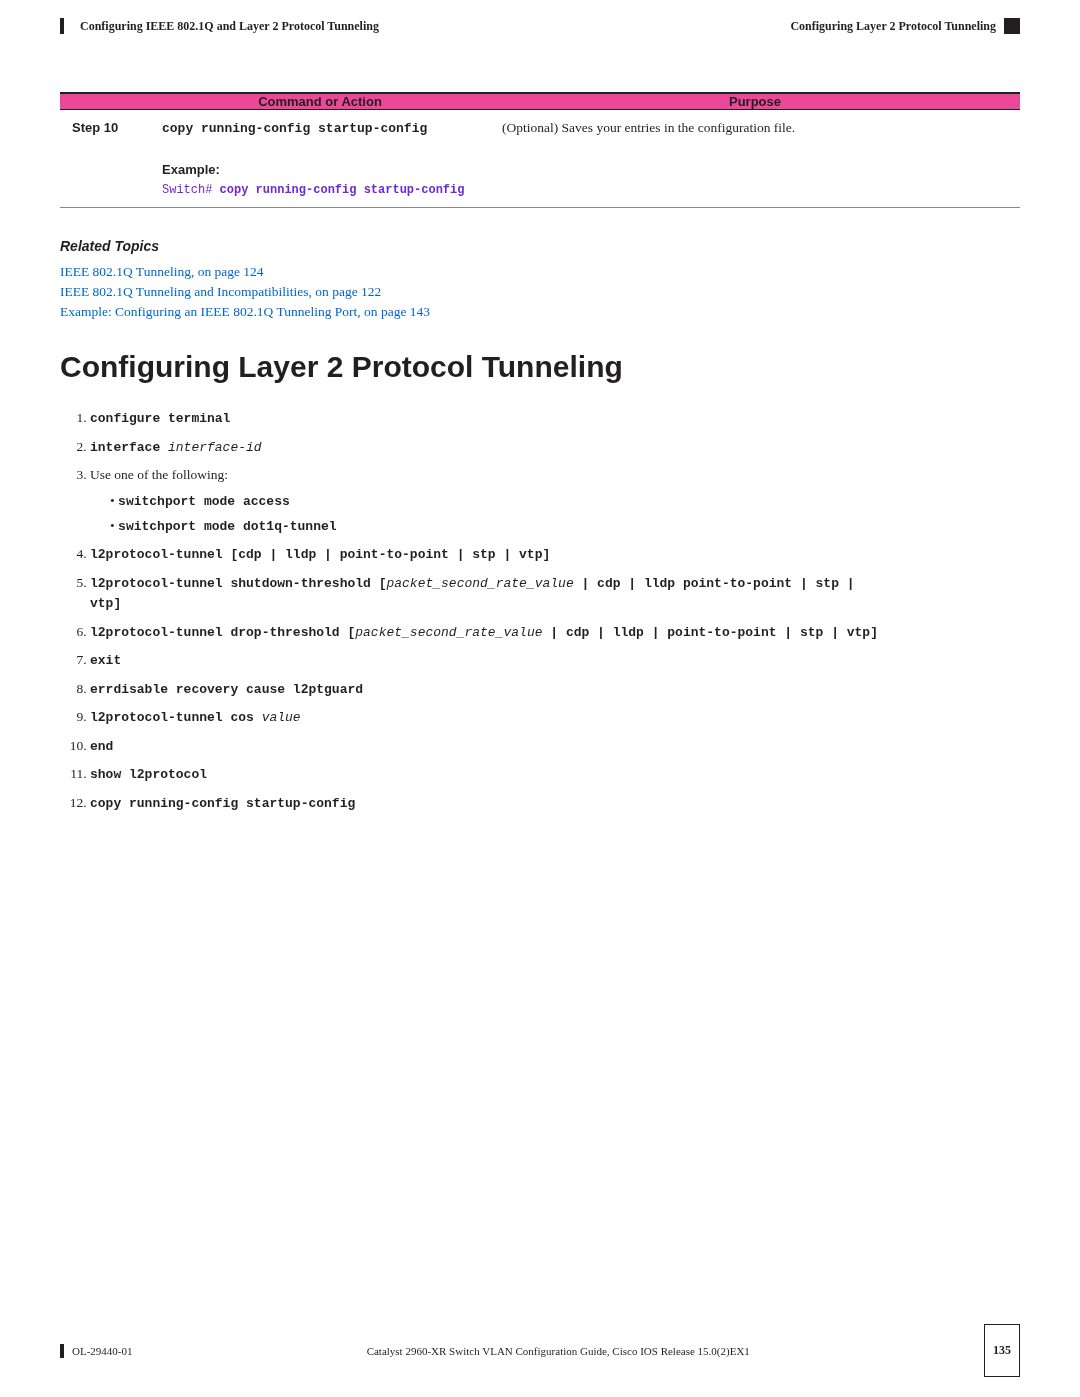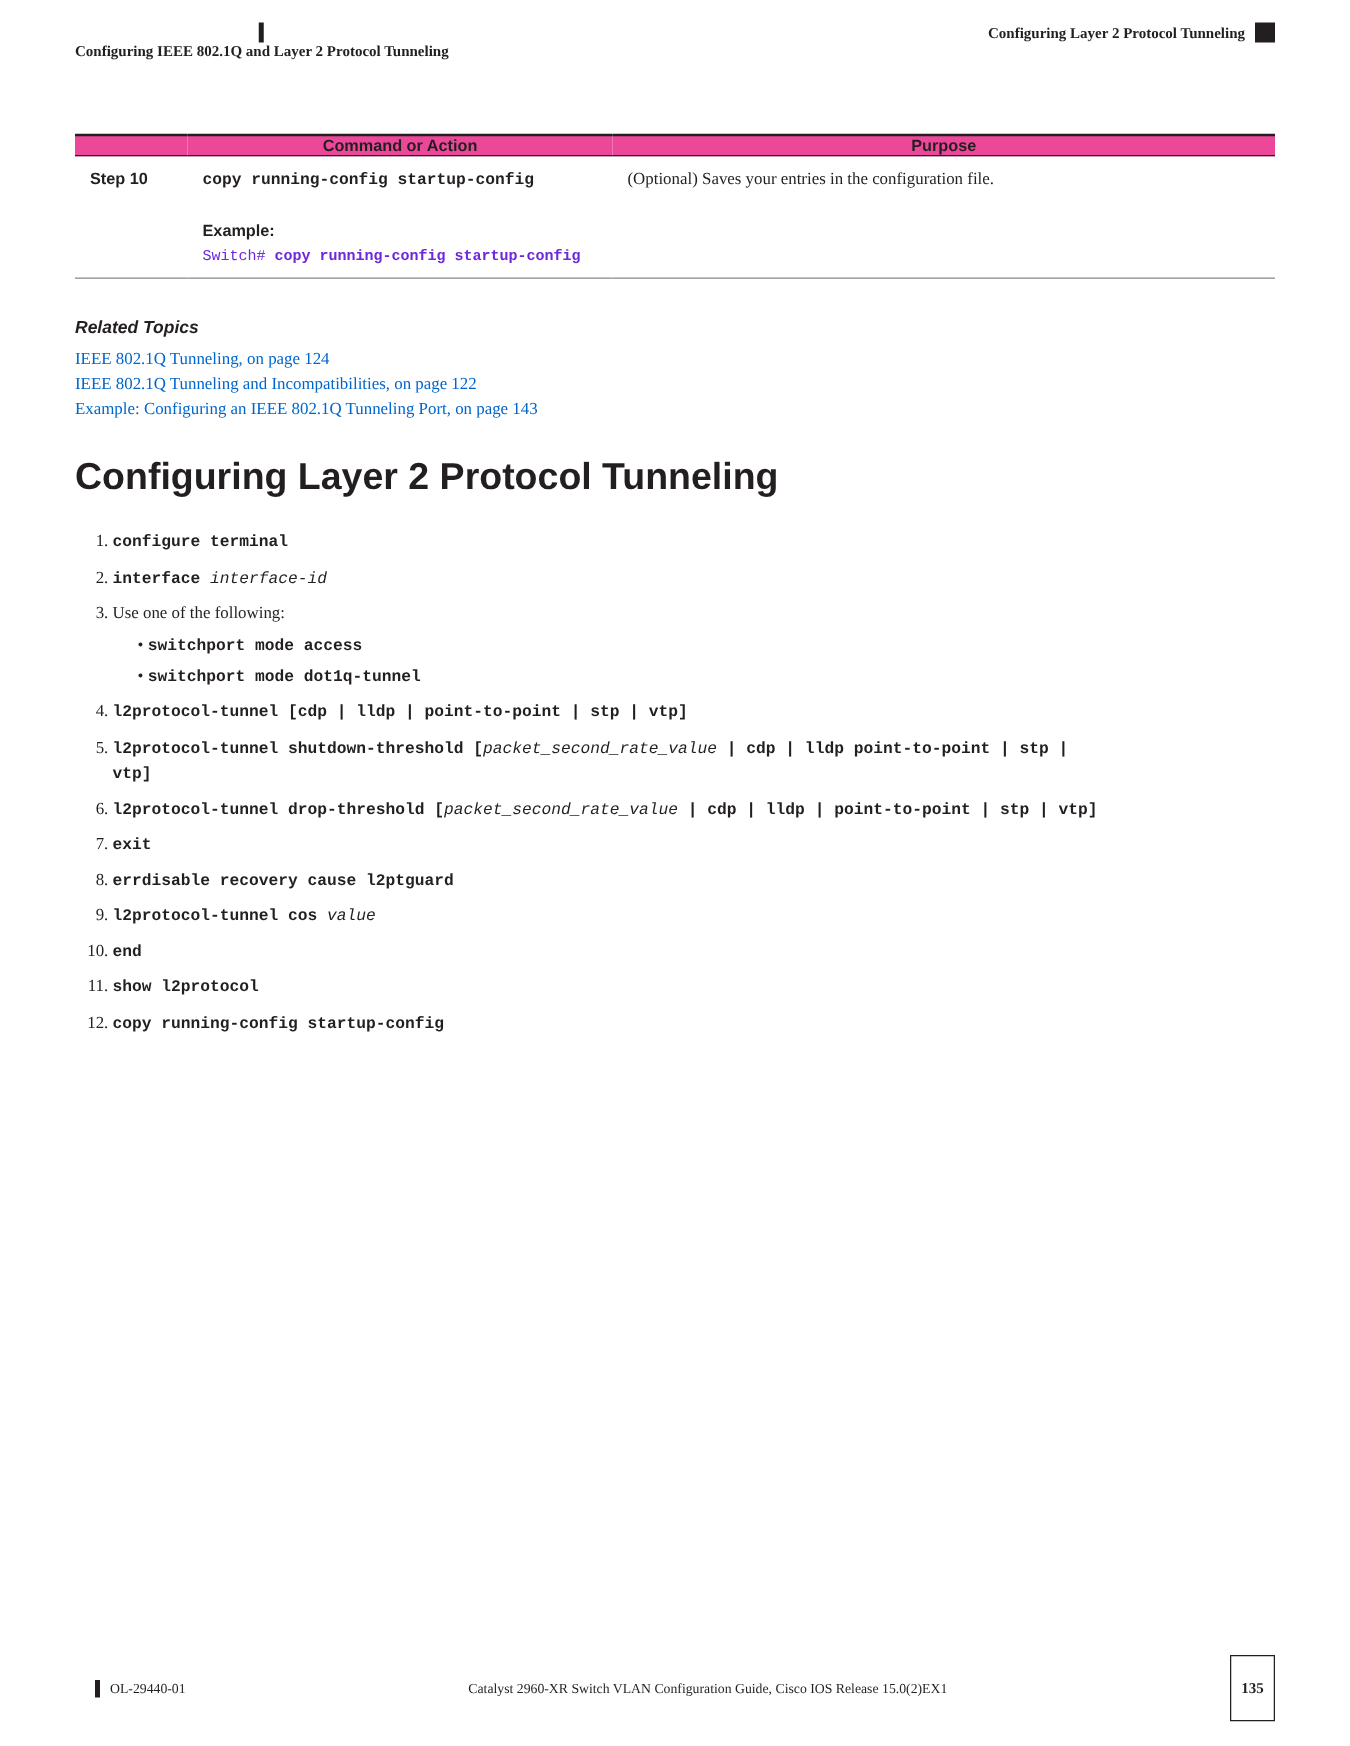--- a/index.html
+++ b/index.html
@@ -17,24 +17,23 @@
     .page-header {
       display: flex;
       justify-content: space-between;
       align-items: flex-start;
       padding: 18px 60px 8px 60px;
       border-bottom: none;
     }
     .header-left {
       display: flex;
       align-items: center;
-      gap: 0;
+      gap: 16px;
       font-size: 12px;
       font-weight: bold;
-      flex-direction: column;
     }
     .header-left .bar {
       width: 4px;
       height: 16px;
       background: #231f20;
       display: inline-block;
     }
     .header-right {
       font-size: 12px;
       font-weight: bold;
@@ -191,21 +190,21 @@
       content: '• ';
     }
     .sub-bullets li {
       margin-bottom: 4px;
     }
 
     
     .page-footer {
       position: absolute;
       bottom: 20px;
-      left: 16px;
+      left: 0;
       right: 0;
       display: flex;
       justify-content: space-between;
       align-items: center;
       padding: 0 60px;
       font-size: 11px;
       color: #231f20;
     }
     .footer-left {
       display: flex;

